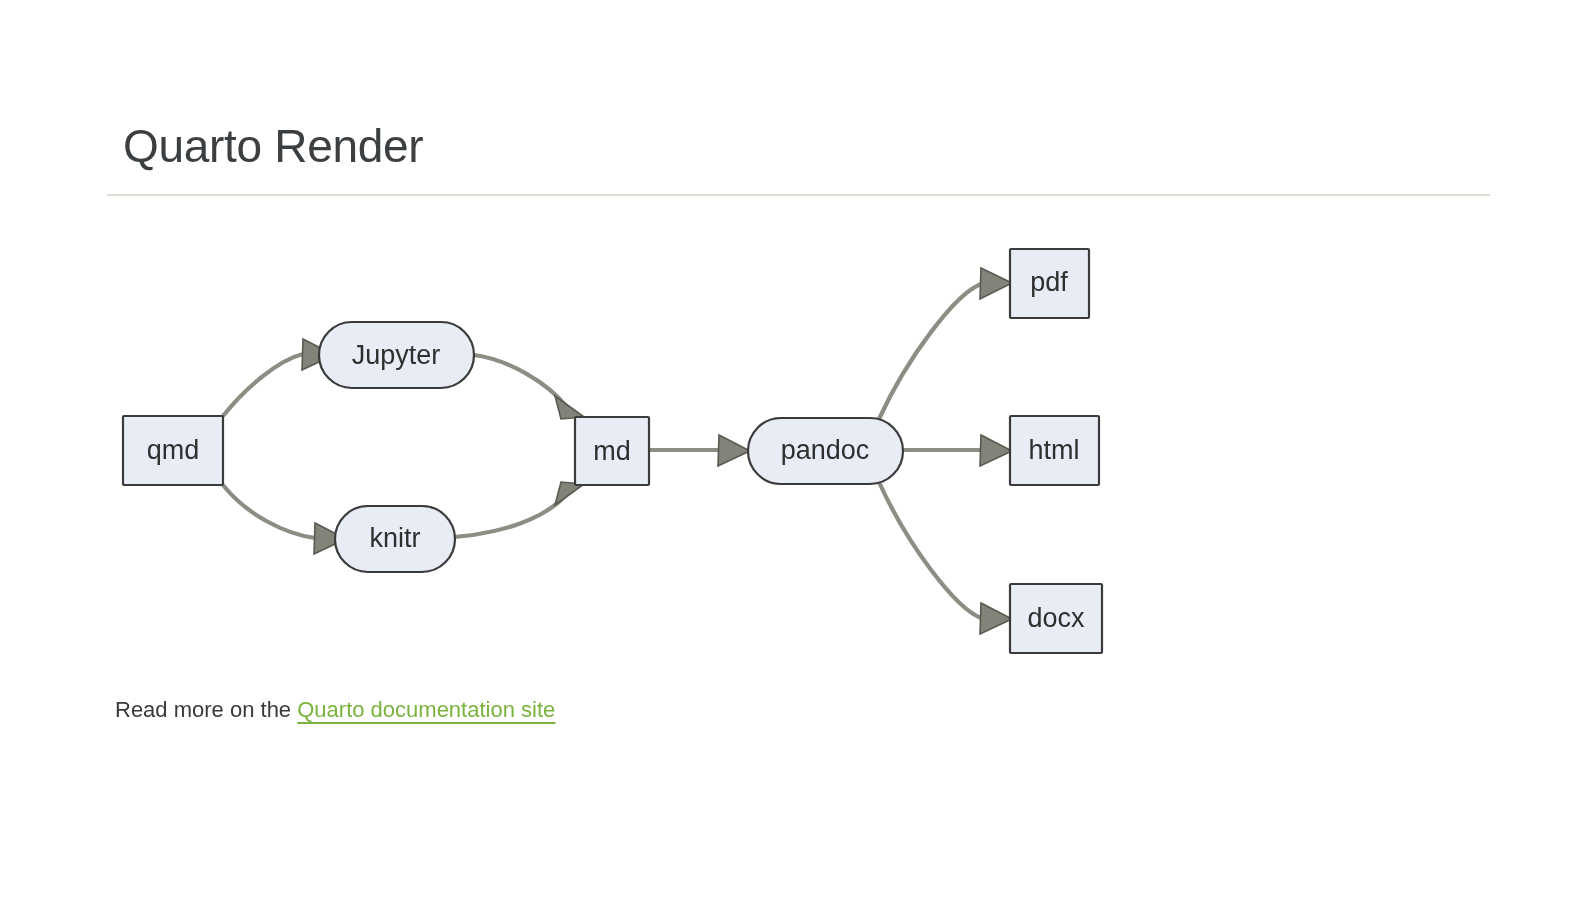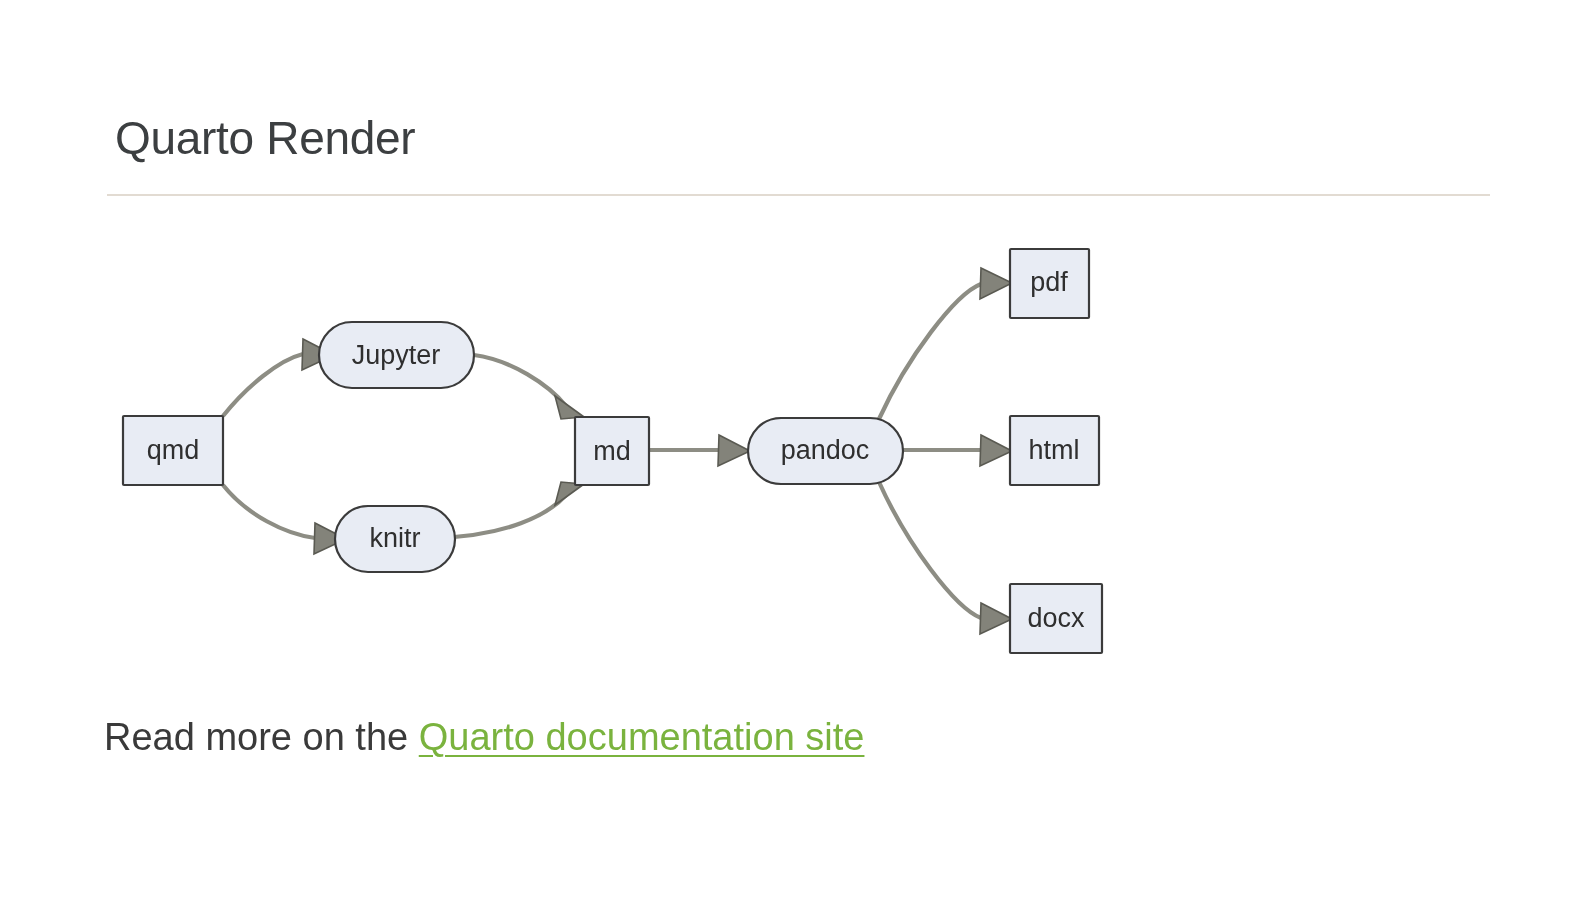--- a/index.html
+++ b/index.html
@@ -19,21 +19,21 @@
   .page {
     position: absolute;
     left: 0; top: 0;
     width: 1570px;
     height: 912px;
   }
   .page-title {
     position: absolute;
     left: 107px;
     top: 104px;
-    margin: 8px;
+    margin: 16px;
     font-size: 46px;
     font-weight: 400;
     letter-spacing: -0.3px;
     color: #3c3f41;
     line-height: 1.15;
     white-space: nowrap;
   }
   .title-rule {
     position: absolute;
     left: 107px;
@@ -75,23 +75,23 @@
     stroke-linecap: butt;
   }
   .arrow-head {
     fill: #83837a;
     stroke: #5a5a52;
     stroke-width: 1.6;
     stroke-linejoin: miter;
   }
   .read-more {
     position: absolute;
-    left: 104px;
+    left: 115px;
     top: 672px;
-    font-size: 38px;
+    font-size: 22px;
     line-height: 1.45;
     color: #3a3a3a;
     white-space: nowrap;
   }
   .read-more .doc-link {
     color: #7ab33e;
     text-decoration: underline;
     text-decoration-thickness: 2px;
     text-underline-offset: 5px;
     cursor: pointer;

